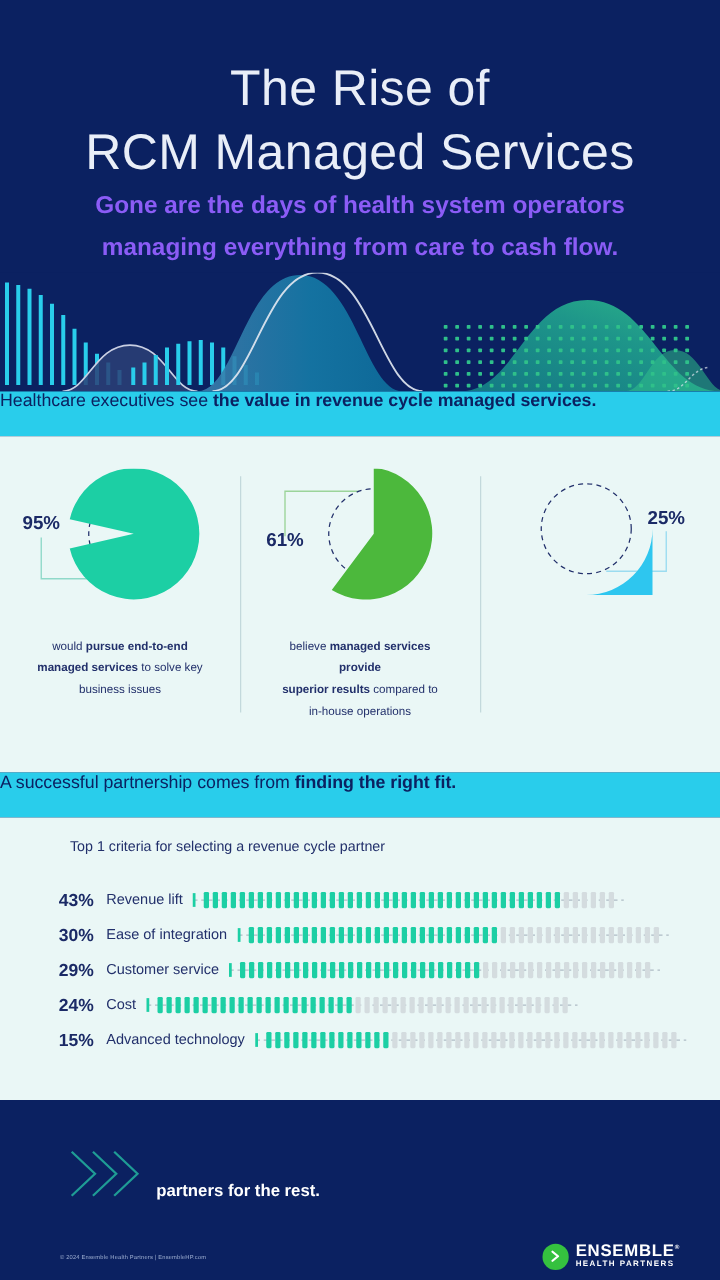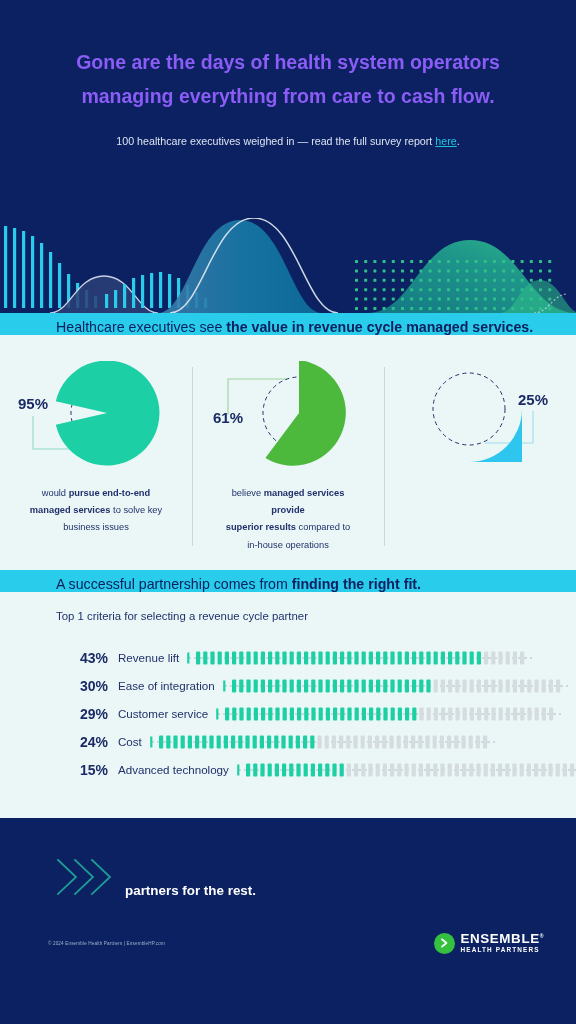--- a/index.html
+++ b/index.html
@@ -29,47 +29,46 @@
     font-size:10.7px; font-weight:500;
   }
   .hero-note a { color:#21c4dd; text-decoration:underline; }
 
   
   .wave-wrap { position:absolute; left:0; bottom:0; width:576px; height:95px; overflow:hidden; }
   .wave-wrap svg { display:block; }
 
   
   .banner {
-    background:#29cdeb; height:22px; display:flex; align-items:flex-end;
-    padding-left:56px;
+    background:#29cdeb; height:36px; display:flex; align-items:flex-start;
   }
   .banner span { color:#0b2161; font-size:14.2px; font-weight:400; }
   .banner b { font-weight:bold; }
 
   
   .stats {
-    background:#eaf7f6; padding:26px 0 16px 0; display:flex;
+    background:#eaf7f6; padding:26px 0 40px 0; display:flex;
   }
   .stat { flex:1; position:relative; padding:0 8px; }
   .stat + .stat::before {
     content:""; position:absolute; left:0; top:6px; bottom:8px;
     width:1px; background:#c3d9dc;
   }
   .stat-graphic { height:108px; position:relative; }
   .stat-graphic svg { position:absolute; left:50%; top:0; transform:translateX(-50%); }
   .stat-caption {
-    margin-top:16px; text-align:center; color:#22306b;
+    margin-top:26px; text-align:center; color:#22306b;
     font-size:9.3px; line-height:1.85; padding:0 14px;
   }
   .stat-caption b { font-weight:bold; }
 
   
   .bars-section { background:#eaf7f6; padding:18px 0 34px 0; }
   .bars-title { color:#22306b; font-size:11.4px; padding-left:56px; margin-bottom:22px; }
-  .bar-row { display:flex; align-items:center; height:28px; padding-left:47px; padding-right:24px;margin-left:33px; }
+  .bar-row { display:flex; align-items:center; height:28px; padding-left:47px; padding-right:24px; }
   .bar-pct {
     color:#1b2a66; font-weight:bold; font-size:14px; width:38px;
     text-align:left; flex:0 0 38px;
   }
   .bar-label { color:#22306b; font-size:11.6px; white-space:nowrap; margin-right:7px; }
   .bar-track { flex:1; position:relative; height:22px; }
   .bar-track svg { display:block; }
 
   
   .footer { background:#0b2161; height:164px; position:relative; }
@@ -101,20 +100,24 @@
     color:#ffffff; font-weight:bold; font-size:6.4px; letter-spacing:1.15px;
     display:block; margin-top:1.5px;
   }
 </style>
 </head>
 <body>
 
 <div class="page">
 
   <section class="hero">
+    <h1 class="hero-title">
+      <span>The Rise of</span>
+      <span class="l2">RCM Managed Services</span>
+    </h1>
 
     <p class="hero-sub">
       <span>Gone are the days of health system operators</span><br>
       <span>managing everything from care to cash flow.</span>
     </p>
 
     <p class="hero-note">
       <span>100 healthcare executives weighed in — read the full survey report </span><a href="#">here</a><span>.</span>
     </p>
 

